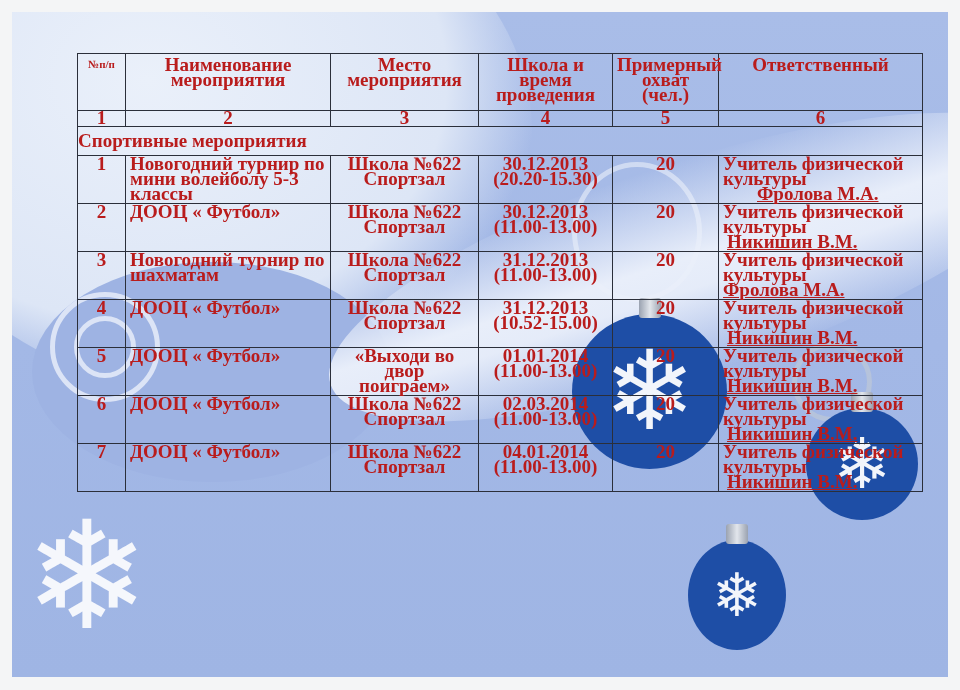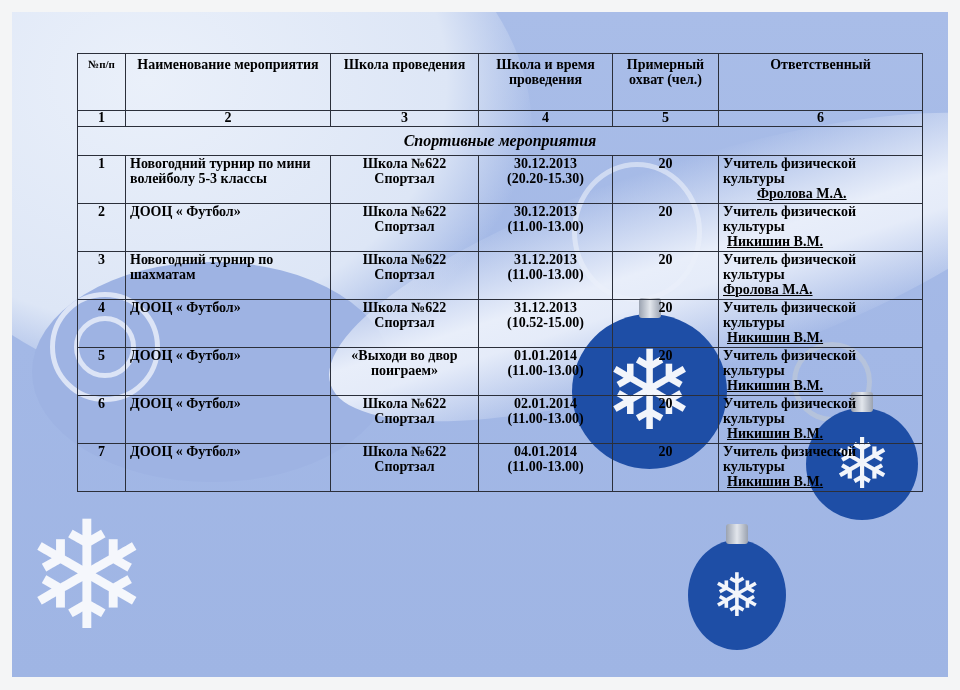--- a/index.html
+++ b/index.html
@@ -44,33 +44,33 @@
     background: linear-gradient(90deg, #9aa2b0, #e2e6ec, #9aa2b0);
     border-radius: 3px;
   }
   .snowflake-big {
     position: absolute; color: #f5f7fc; line-height: 1;
   }
   .doc-table {
     position: absolute; left: 77px; top: 53px; width: 845px;
     border-collapse: collapse;
     table-layout: fixed;
-    color: #000000;
+    color: #b91c1c;
     padding-left: 28px;
   }
   .doc-table td, .doc-table th {
     border: 1px solid #2b2f3a;
     padding: 0 4px;
-    font-size: 14px; font-weight: bold; line-height: 15px;
+    font-size: 19px; font-weight: bold; line-height: 15px;
     vertical-align: top;
   }
   .doc-table th { text-align: center; padding-top: 3px; }
   .doc-table .num-row td { text-align: center; height: 15px; line-height: 14px; }
   .section-title td {
-    text-align: center; font-style: italic; font-size: 16px;
+    font-size: 19px;
     height: 28px; line-height: 28px; padding: 0; font-weight: bold;
   }
   .c { text-align: center; }
   .data-row td { height: 47px; }
   .footer-row td {
     height: 56px; padding: 0; vertical-align: bottom;
     text-align: center; font-style: italic; font-weight: bold;
     font-size: 27px; line-height: 30px; padding-bottom: 3px;
     font-family: "Liberation Serif", serif;
     letter-spacing: -0.3px;
@@ -114,21 +114,21 @@
     <col style="width:205px">
     <col style="width:148px">
     <col style="width:134px">
     <col style="width:106px">
     <col style="width:204px">
   </colgroup>
   <thead>
     <tr style="height:57px;">
       <th style="font-size:11px;">№п/п</th>
       <th>Наименование мероприятия</th>
-      <th>Школа проведения</th>
+      <th>Место мероприятия</th>
       <th>Школа и время проведения</th>
       <th>Примерный охват (чел.)</th>
       <th>Ответственный</th>
     </tr>
   </thead>
   <tbody>
     <tr class="num-row">
       <td>1</td>
       <td>2</td>
       <td>3</td>
@@ -182,21 +182,21 @@
       <td class="c"><span>«Выходи во двор</span><br><span>поиграем»</span></td>
       <td class="c"><span>01.01.2014</span><br><span>(11.00-13.00)</span></td>
       <td class="c">20</td>
       <td><span>Учитель физической культуры</span><span class="resp-name indent-sm">Никишин В.М.</span></td>
     </tr>
 
     <tr class="data-row">
       <td class="c">6</td>
       <td>ДООЦ « Футбол»</td>
       <td class="c"><span>Школа №622</span><br><span>Спортзал</span></td>
-      <td class="c"><span>02.01.2014</span><br><span>(11.00-13.00)</span></td>
+      <td class="c"><span>02.03.2014</span><br><span>(11.00-13.00)</span></td>
       <td class="c">20</td>
       <td><span>Учитель физической культуры</span><span class="resp-name indent-sm">Никишин В.М.</span></td>
     </tr>
 
     <tr class="data-row">
       <td class="c">7</td>
       <td>ДООЦ « Футбол»</td>
       <td class="c"><span>Школа №622</span><br><span>Спортзал</span></td>
       <td class="c"><span>04.01.2014</span><br><span>(11.00-13.00)</span></td>
       <td class="c">20</td>

